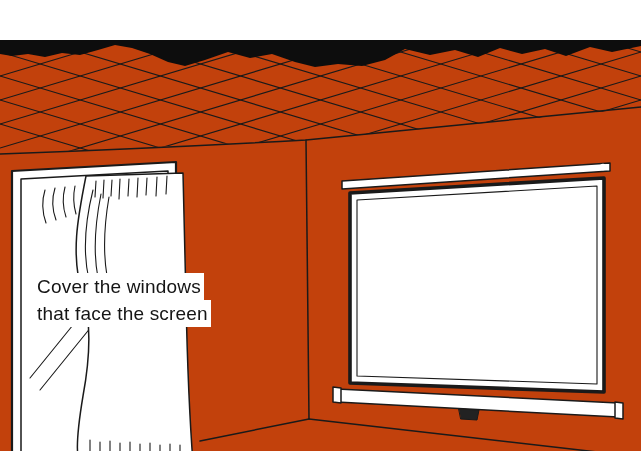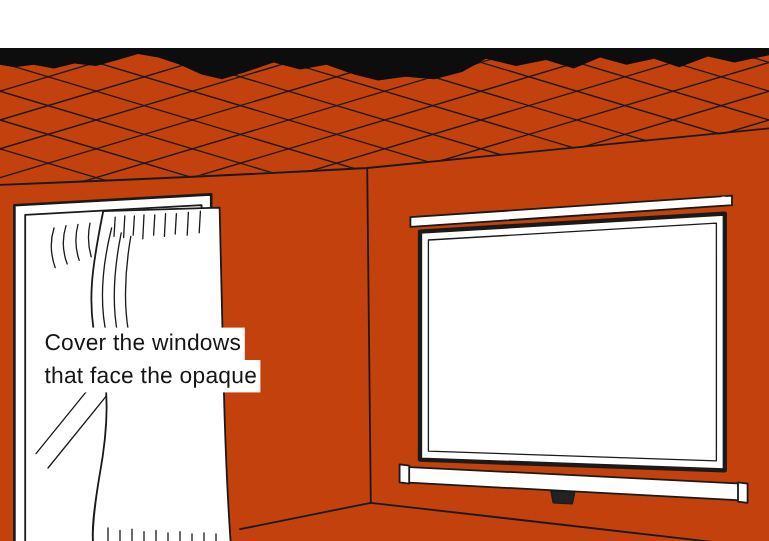--- a/index.html
+++ b/index.html
@@ -110,16 +110,16 @@
            L612,12 L590,7 L566,16 L545,9 L522,14 L500,8 L478,17 L455,10 L430,15
            L405,9 L385,20 L362,26 L338,24 L315,27 L295,22 L272,14 L250,18 L228,12
            L205,20 L185,26 L168,22 L150,14 L132,8 L115,5 L98,10 L80,15 L62,13
            L45,17 L28,14 L12,16 L0,14 Z"></path>
       <path class="fill-ink" d="M172,449 L230,444 L300,447 L370,443 L450,446 L530,442 L600,444 L641,437 L641,451 L172,451 Z"></path>
     </g>
   </svg>
 
   <div class="caption">
     <span class="cap-line"><span>Cover the windows</span></span>
-    <span class="cap-line"><span>that face the opaque</span></span>
+    <span class="cap-line"><span>that face the screen</span></span>
   </div>
 
 </div>
 
 </body></html>

